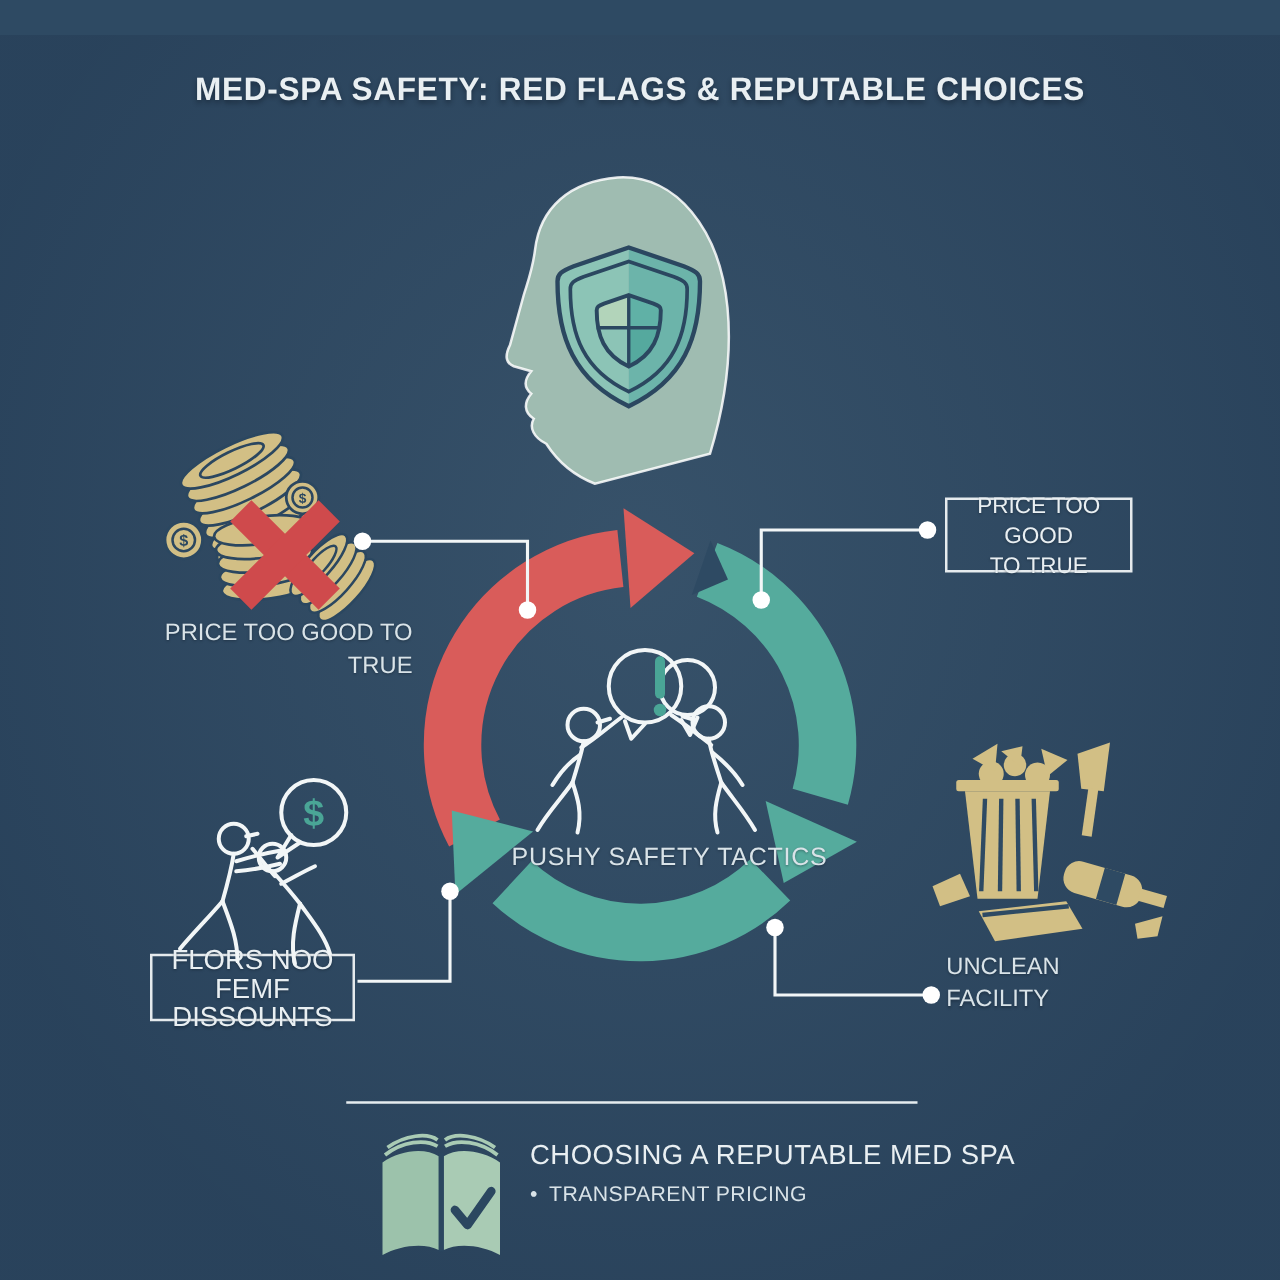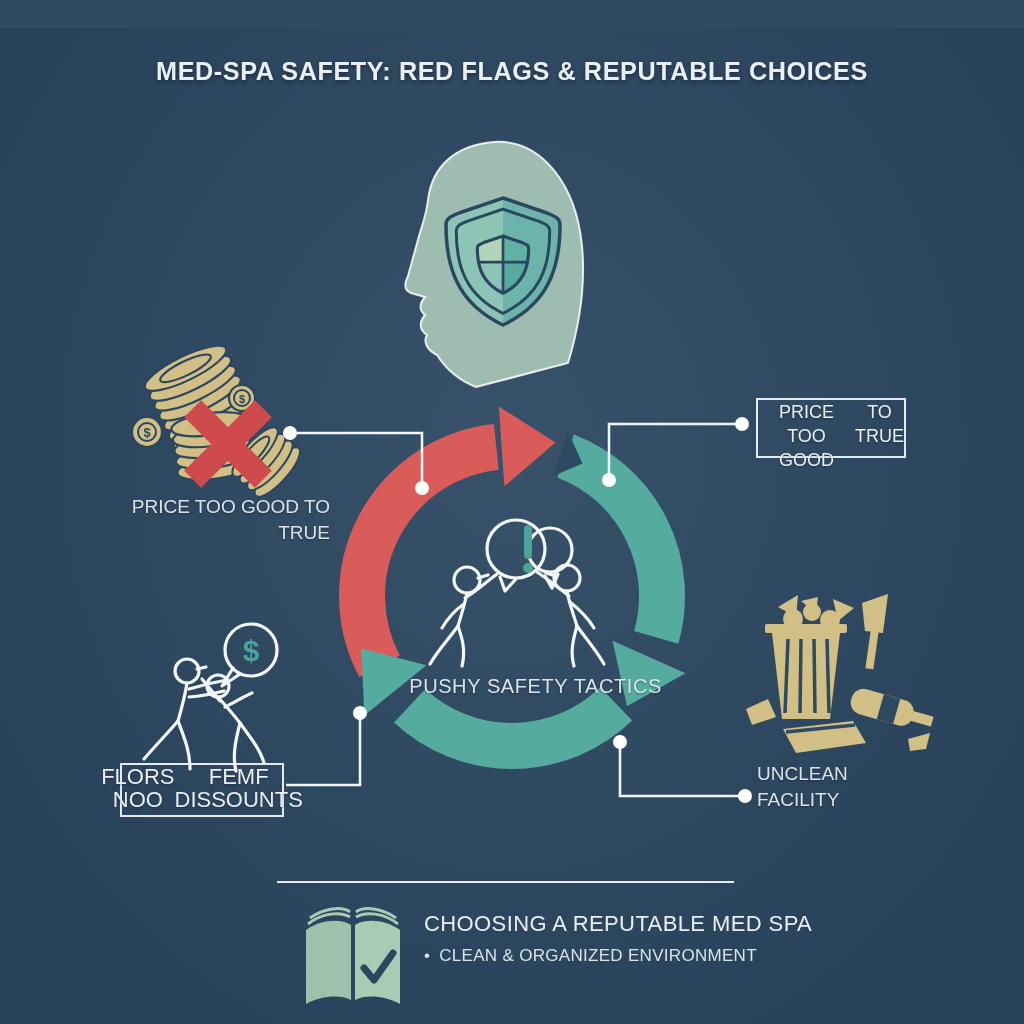--- a/index.html
+++ b/index.html
@@ -12,21 +12,21 @@
   body{font-family:"Liberation Sans","DejaVu Sans",sans-serif;background:var(--bg);position:relative;overflow:hidden;}
   #stage{position:absolute;inset:0;background:radial-gradient(ellipse at 50% 42%, rgba(255,255,255,0.045), rgba(0,0,25,0.10) 78%), var(--bg);margin-top:28px;}
   .abs{position:absolute;}
   .title{left:0;top:28px;width:1024px;text-align:center;font-size:26px;font-weight:700;letter-spacing:.6px;
          color:var(--text);text-shadow:0 2px 4px rgba(10,20,30,.45);transform:scaleX(.97);}
   .label{color:var(--text-dim);text-shadow:0 1px 2px rgba(10,20,30,.4);}
   .lbl-center{text-align:right;}
   .coins-label{left:86px;top:466px;width:244px;font-size:19px;line-height:26px;font-weight:400;}
   .cycle-label{left:362px;top:647px;width:300px;font-size:20px;letter-spacing:.6px;}
   .unclean-label{left:757px;top:733px;width:200px;font-size:19px;line-height:26px;}
-  .rbox{border:2px solid rgba(245,248,250,.92);display:flex;justify-content:center;
+  .rbox{border:2px solid rgba(245,248,250,.92);display:flex;flex-direction:column;justify-content:center;
         text-align:center;color:var(--text);font-size:18px;line-height:24px;text-shadow:0 1px 2px rgba(10,20,30,.4);}
   .price-box{left:756px;top:370px;width:150px;height:60px;}
   .pushy-box{left:120px;top:735px;width:164px;height:54px;font-size:22px;line-height:23px;}
   .divider{left:277px;top:853px;width:457px;height:2px;background:rgba(240,245,247,.95);}
   .footer-heading{left:424px;top:883px;width:480px;font-size:22px;font-weight:400;letter-spacing:.4px;color:var(--text);}
   .bullets{left:424px;top:916px;width:420px;list-style:none;}
   .bullets li{font-size:17px;line-height:23px;color:var(--text-dim);letter-spacing:.3px;}
   .bullets .mark{margin-right:9px;}
   svg{display:block;overflow:visible;}
   .fill-sage{fill:var(--sage);} .fill-tan{fill:var(--tan);} .fill-red{fill:var(--red);} .fill-redx{fill:var(--red-deep);}
@@ -265,17 +265,17 @@
     <path d="M8,22 C22,12 42,10 53,17 L53,92 C42,86 22,88 8,96 Z" fill="#9cc2ab"></path>
     <path d="M57,17 C68,10 88,12 102,22 L102,96 C88,88 68,86 57,92 Z" class="fill-green"></path>
     <line x1="55" y1="14" x2="55" y2="93" stroke="var(--navy)" stroke-width="4"></line>
     <polyline points="66,60 76,72 95,45" fill="none" stroke="var(--navy)" stroke-width="7" stroke-linecap="round" stroke-linejoin="round"></polyline>
   </svg>
 
   <div class="abs footer-heading">CHOOSING A REPUTABLE MED SPA</div>
 
   <ul class="abs bullets">
     <li>
-      <span class="mark">•</span><span>CLEAN &amp; ORGANIZED ENVIRONMENT</span>
+      <span class="mark">•</span><span>TRANSPARENT PRICING</span>
     </li>
   </ul>
 
 </div>
 
 </body></html>

